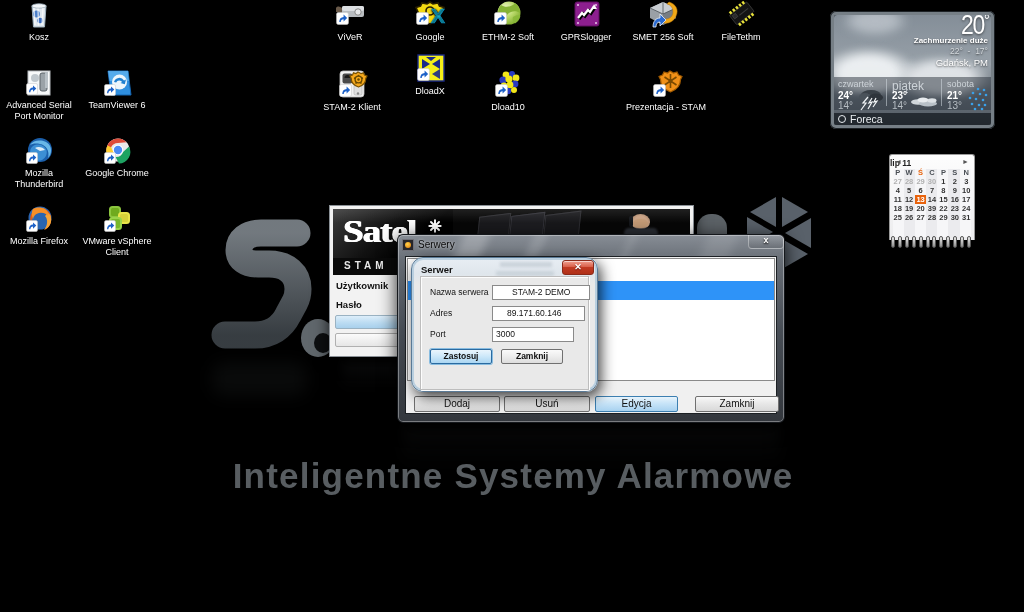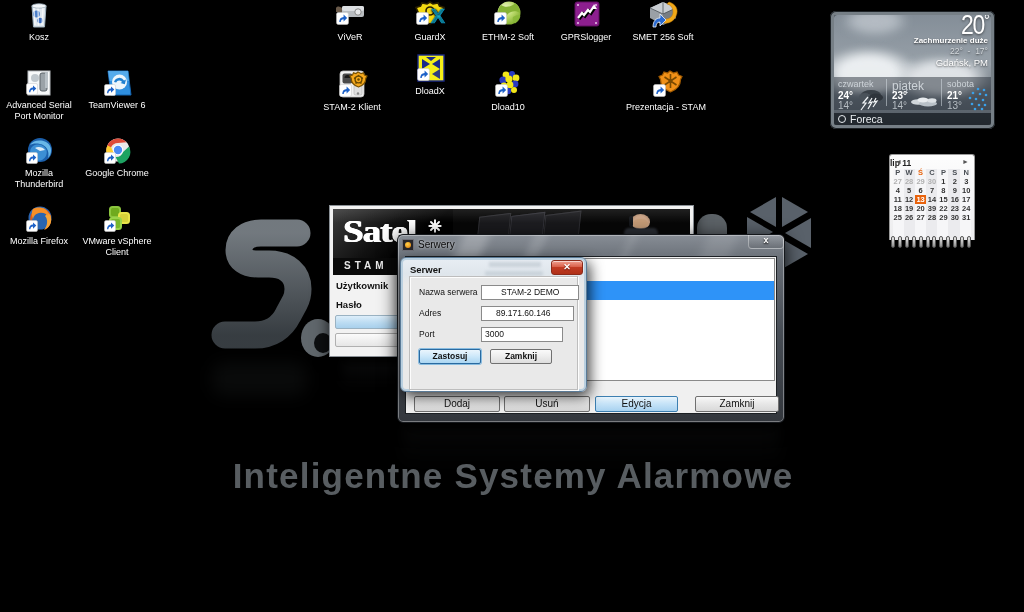--- a/index.html
+++ b/index.html
@@ -130,21 +130,21 @@
  </svg>
  <div class="cap">ViVeR</div>
 </div>
 <div class="di" style="left:380px;top:1px">
  <svg width="34" height="30" viewBox="0 0 34 30">
   <path d="M17 1 L20 3 L25 2 L26.5 5 L31 6.5 L29 11 C29 17 24 21 17 23 C10 21 5 17 5 11 L3 6.5 L7.5 5 L9 2 L14 3 Z" fill="#f3d911" stroke="#2a2000" stroke-width="1.6"></path>
   <circle cx="17" cy="10" r="4" fill="none" stroke="#2a2000" stroke-width="1.6"></circle>
   <text x="25" y="22" font-size="21" font-weight="bold" fill="#1ad8f8" font-family="Liberation Sans" text-anchor="middle" stroke="#0a90c0" stroke-width="0.6">X</text>
   <use href="#sca" x="3" y="11" width="13" height="13"></use>
  </svg>
- <div class="cap">GuardX</div>
+ <div class="cap">Google</div>
 </div>
 <div class="di" style="left:458px;top:1px">
  <svg width="34" height="30" viewBox="0 0 34 30">
   <defs>
           <radialGradient id="gl" cx="0.35" cy="0.3" r="0.8">
    <stop offset="0" stop-color="#eef6c8"></stop>
             <stop offset="0.5" stop-color="#b8d868"></stop>
             <stop offset="1" stop-color="#7aa828"></stop>
           </radialGradient>
         </defs>
@@ -171,20 +171,42 @@
 <div class="di" style="left:613px;top:1px">
  <svg width="36" height="30" viewBox="0 0 36 30">
   <path d="M18 1 L31 7 L31 17 L18 24 L5 17 L5 7 Z" fill="#9aa0a6"></path>
   <path d="M18 1 L31 7 L18 13 L5 7 Z" fill="#c8cdd2"></path>
   <path d="M18 13 L31 7 L31 17 L18 24 Z" fill="#787e84"></path>
   <path d="M18 1 L18 13 M5 7 L18 13 L31 7" stroke="#4a5056" stroke-width="0.8" fill="none"></path>
   <path d="M24 1 C31 3 34 9 31 15 C29 20 24 23 19 22 L21 18 C25 18 28 15 28 11 C28 7 26 4 22 3 Z" fill="#f0a818" stroke="#c07808" stroke-width="0.5"></path>
   <path d="M8 26 C8 20 11 17 15 17 L15 13 L21 19 L15 25 L15 21 C12 21 11 23 11 26 Z" fill="#2a6ad0" stroke="#eef2f8" stroke-width="0.8"></path>
  </svg>
  <div class="cap">SMET 256 Soft</div>
+</div>
+<div class="di" style="left:691px;top:1px">
+ <svg width="34" height="30" viewBox="0 0 34 30">
+  <g transform="rotate(-38 17 13)">
+   <rect x="7" y="7" width="22" height="12" rx="1" fill="#141414" stroke="#3c3c3c" stroke-width="0.8"></rect>
+   <g fill="#e8e13a">
+    <rect x="8.5" y="4" width="2.4" height="3"></rect>
+            <rect x="12.5" y="4" width="2.4" height="3"></rect>
+            <rect x="16.5" y="4" width="2.4" height="3"></rect>
+            <rect x="20.5" y="4" width="2.4" height="3"></rect>
+            <rect x="24.5" y="4" width="2.4" height="3"></rect>
+    <rect x="8.5" y="19" width="2.4" height="3"></rect>
+            <rect x="12.5" y="19" width="2.4" height="3"></rect>
+            <rect x="16.5" y="19" width="2.4" height="3"></rect>
+            <rect x="20.5" y="19" width="2.4" height="3"></rect>
+            <rect x="24.5" y="19" width="2.4" height="3"></rect>
+   </g>
+   <rect x="9" y="9" width="4" height="4" fill="#2a2a2a" stroke="#555" stroke-width="0.5"></rect>
+   <path d="M15 13 L26 13" stroke="#3a3a3a" stroke-width="1"></path>
+  </g>
+ </svg>
+ <div class="cap">FileTethm</div>
 </div>
 
 <div class="di" style="left:302px;top:69px">
  <svg width="34" height="32" viewBox="0 0 34 32">
   <rect x="5" y="2" width="24" height="26" rx="3" fill="#f2f2f2" stroke="#c0c0c0" stroke-width="0.8"></rect>
   <rect x="7.5" y="4.5" width="10" height="10" rx="2" fill="#4a4a4a"></rect>
   <path d="M9.5 9 a3 3 0 0 1 6 0 Z" fill="#1a1a1a"></path>
   <rect x="19" y="5" width="8" height="21" rx="1.5" fill="#e0e0e0" stroke="#b0b0b0" stroke-width="0.6"></rect>
   <circle cx="23" cy="24.5" r="1.2" fill="#888"></circle>
   <path d="M23 3 L26 4.5 L28.5 3.8 L29.5 6 L32 7 L30.8 9.5 C30.8 13.5 28 16.5 23.5 18 C19 16.5 16.2 13.5 16.2 9.5 L15 7 L17.5 6 L18.5 3.8 L21 4.5 Z" fill="#f5a81c" stroke="#7a5200" stroke-width="1.2"></path>
@@ -289,21 +311,21 @@
   <div class="ab" style="left:1px;top:1px;width:366px;height:121px;background:#fff;border:1px solid #8a8a8a;">
    <div class="ab" style="left:0px;top:22px;width:366px;height:19px;background:#2e93f8;"></div>
   </div>
   <div class="ab" style="left:8px;top:139px;width:84px;height:14px;border:1px solid #707070;border-radius:2px;background:linear-gradient(#f8f8f8,#e8e8e8 45%,#d8d8d8);font-size:10px;text-align:center;line-height:13px;color:#111">Dodaj</div>
   <div class="ab" style="left:98px;top:139px;width:84px;height:14px;border:1px solid #707070;border-radius:2px;background:linear-gradient(#f8f8f8,#e8e8e8 45%,#d8d8d8);font-size:10px;text-align:center;line-height:13px;color:#111">Usuń</div>
   <div class="ab" style="left:189px;top:139px;width:81px;height:14px;border:1px solid #3c7fb1;border-radius:2px;background:linear-gradient(#e8f4fc,#c8e4f8 45%,#a8d2f0);font-size:10px;text-align:center;line-height:13px;color:#111">Edycja</div>
   <div class="ab" style="left:289px;top:139px;width:82px;height:14px;border:1px solid #707070;border-radius:2px;background:linear-gradient(#f8f8f8,#e8e8e8 45%,#d8d8d8);font-size:10px;text-align:center;line-height:13px;color:#111">Zamknij</div>
  </div>
 </div>
 
-<div class="ab" style="left:400px;top:257px;width:185px;height:133px;border-radius:6px;
+<div class="ab" style="left:411px;top:257px;width:185px;height:133px;border-radius:12px;
  background:linear-gradient(#e8eef4,#dfe6ec 12%,#e9e9e9 20%,#e9e9e9);
  border:1px solid #5a7a96;box-shadow:3px 5px 14px rgba(0,0,0,.75), inset 0 0 0 2px #b9cfdf;overflow:hidden">
  <div class="ab" style="left:88px;top:4px;width:52px;height:5px;background:#9aa8b4;opacity:.35;filter:blur(1.5px)"></div>
  <div class="ab" style="left:84px;top:13px;width:58px;height:5px;background:#9aa8b4;opacity:.3;filter:blur(1.5px)"></div>
  <div class="ab" style="left:9px;top:6px;font-size:9.5px;font-weight:bold;color:#111">Serwer</div>
  <div class="ab" style="left:150px;top:2px;width:30px;height:13px;border-radius:3px;border:1px solid #8a2a1a;background:linear-gradient(#f0a090,#d9604a 45%,#c03a22 50%,#b03018);box-shadow:inset 0 1px 0 rgba(255,255,255,.55);text-align:center;line-height:12px;font-size:9px;font-weight:bold;color:#fff;text-shadow:0 1px 1px #601008">✕</div>
  <div class="ab" style="left:8px;top:18px;width:167px;height:112px;border:1px solid #bdbdbd;box-shadow:inset 1px 1px 0 #fdfdfd, 1px 1px 0 #fdfdfd;background:#e9e9e9">
   <div class="ab" style="left:9px;top:10px;font-size:8.5px;color:#111">Nazwa serwera</div>
   <div class="ab" style="left:71px;top:8px;width:77px;height:13px;background:#fff;border:1px solid #8a8a8a;font-size:8.5px;line-height:13px;padding-left:19px;color:#111">STAM-2 DEMO</div>
   <div class="ab" style="left:9px;top:31px;font-size:8.5px;color:#111">Adres</div>

